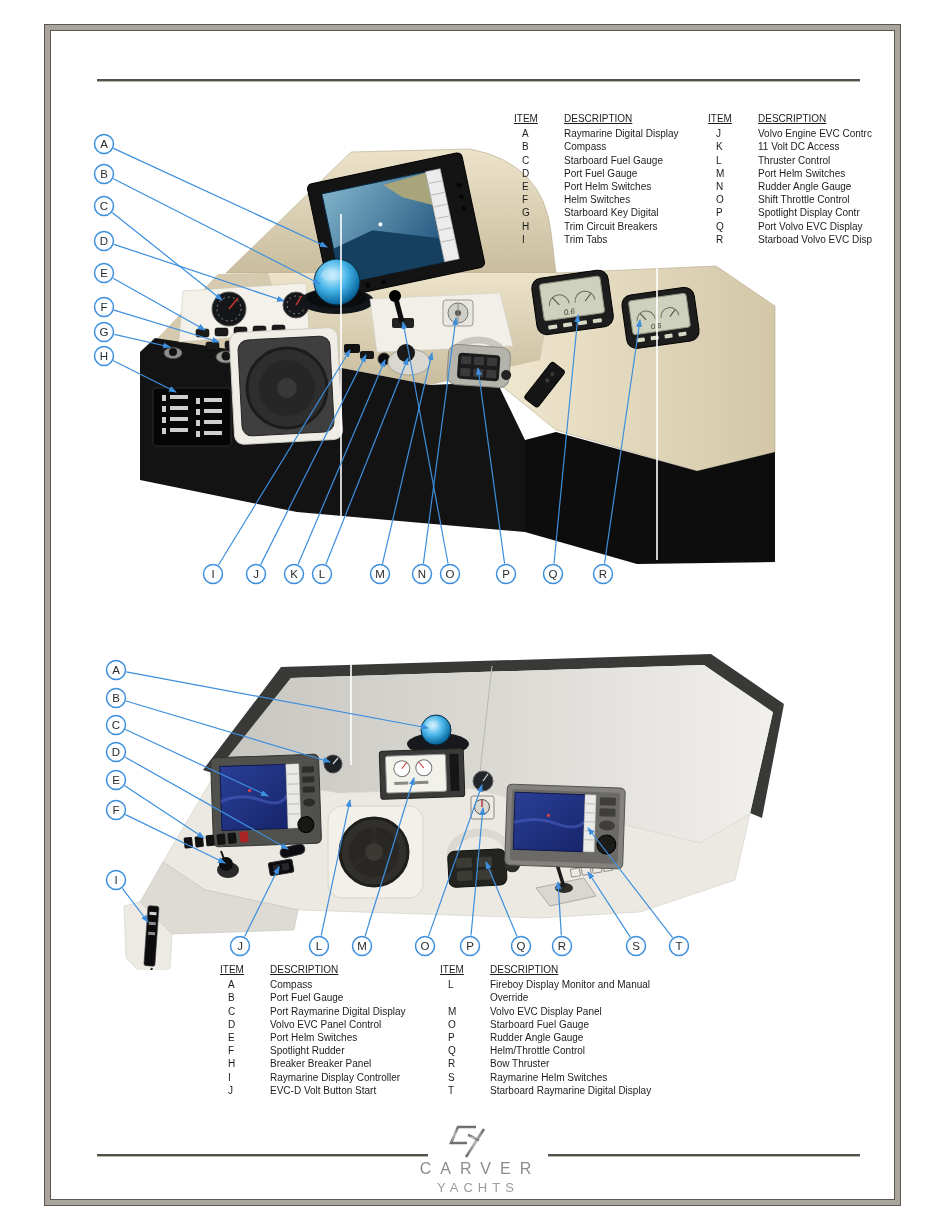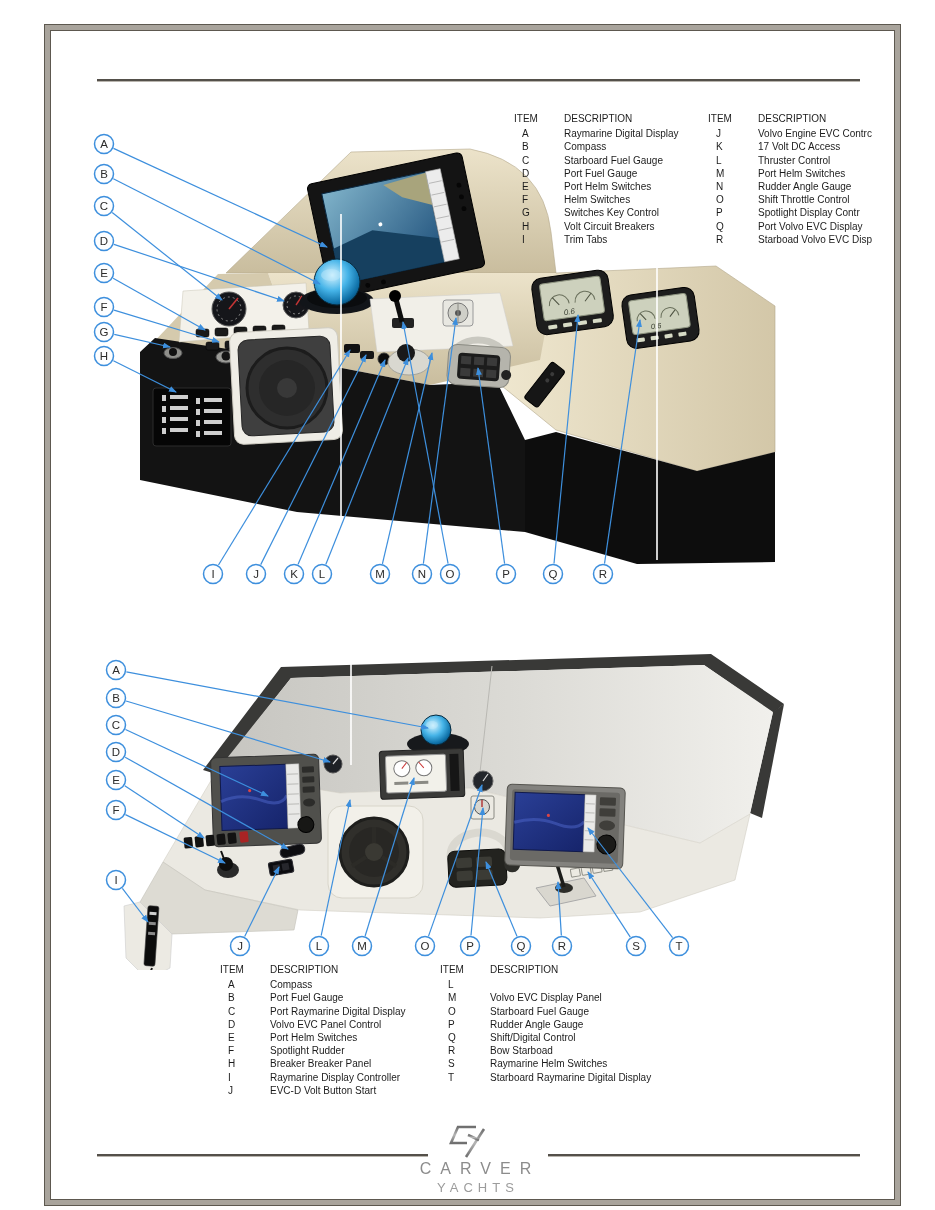--- a/index.html
+++ b/index.html
@@ -7,21 +7,21 @@
         font-family:"Liberation Sans",sans-serif;}
   #frame{position:absolute;left:45px;top:25px;width:845px;height:1170px;
          border:5px solid #a9a49c;box-shadow:0 0 0 1px #5d584f, inset 0 0 0 1px #5d584f;
          pointer-events:none;}
   .rule{position:absolute;height:2px;background:#54504a;box-shadow:0 1px 0 #b9b5ae;}
   #top-rule{left:97px;top:79px;width:763px;}
   #foot-rule-l{left:97px;top:1154px;width:331px;}
   #foot-rule-r{left:548px;top:1154px;width:312px;}
   .legend{position:absolute;font-size:10px;line-height:13.2px;color:#1c1c1c;z-index:5;}
   .leg-head{display:grid;grid-template-columns:50px 1fr;margin-bottom:2px;font-weight:400;}
-  .leg-head span{}
+  .leg-head span{text-decoration:underline;}
   .leg-row{display:grid;grid-template-columns:50px 1fr;}
   .leg-item{padding-left:8px;}
   #legend-top-left{left:514px;top:112px;width:192px;}
   #legend-top-right{left:708px;top:112px;width:226px;}
   #legend-bottom-left{left:220px;top:963px;width:210px;}
   #legend-bottom-right{left:440px;top:963px;width:235px;}
   svg.diagram{position:absolute;z-index:2;}
   #svg-top{left:45px;top:95px;}
   #svg-bottom{left:45px;top:635px;}
   #brand{position:absolute;left:8px;top:1160px;width:935px;text-align:center;z-index:4;}
@@ -611,43 +611,43 @@
       <div class="leg-row">
         <span class="leg-item">E</span>
         <span class="leg-desc">Port Helm Switches</span>
       </div>
       <div class="leg-row">
         <span class="leg-item">F</span>
         <span class="leg-desc">Helm Switches</span>
       </div>
       <div class="leg-row">
         <span class="leg-item">G</span>
-        <span class="leg-desc">Switches Key Control</span>
+        <span class="leg-desc">Starboard Key Digital</span>
       </div>
       <div class="leg-row">
         <span class="leg-item">H</span>
-        <span class="leg-desc">Volt Circuit Breakers</span>
+        <span class="leg-desc">Trim Circuit Breakers</span>
       </div>
       <div class="leg-row">
         <span class="leg-item">I</span>
         <span class="leg-desc">Trim Tabs</span>
       </div>
     </div>
   <div id="legend-top-right" class="legend">
       <div class="leg-head">
         <span>ITEM</span>
         <span>DESCRIPTION</span>
       </div>
       <div class="leg-row">
         <span class="leg-item">J</span>
         <span class="leg-desc">Volvo Engine EVC Contrc</span>
       </div>
       <div class="leg-row">
         <span class="leg-item">K</span>
-        <span class="leg-desc">17 Volt DC Access</span>
+        <span class="leg-desc">11 Volt DC Access</span>
       </div>
       <div class="leg-row">
         <span class="leg-item">L</span>
         <span class="leg-desc">Thruster Control</span>
       </div>
       <div class="leg-row">
         <span class="leg-item">M</span>
         <span class="leg-desc">Port Helm Switches</span>
       </div>
       <div class="leg-row">
@@ -713,40 +713,41 @@
         <span class="leg-desc">EVC-D Volt Button Start</span>
       </div>
     </div>
   <div id="legend-bottom-right" class="legend">
       <div class="leg-head">
         <span>ITEM</span>
         <span>DESCRIPTION</span>
       </div>
       <div class="leg-row">
         <span class="leg-item">L</span>
+        <span class="leg-desc">Fireboy Display Monitor and Manual Override</span>
       </div>
       <div class="leg-row">
         <span class="leg-item">M</span>
         <span class="leg-desc">Volvo EVC Display Panel</span>
       </div>
       <div class="leg-row">
         <span class="leg-item">O</span>
         <span class="leg-desc">Starboard Fuel Gauge</span>
       </div>
       <div class="leg-row">
         <span class="leg-item">P</span>
         <span class="leg-desc">Rudder Angle Gauge</span>
       </div>
       <div class="leg-row">
         <span class="leg-item">Q</span>
-        <span class="leg-desc">Shift/Digital Control</span>
+        <span class="leg-desc">Helm/Throttle Control</span>
       </div>
       <div class="leg-row">
         <span class="leg-item">R</span>
-        <span class="leg-desc">Bow Starboad</span>
+        <span class="leg-desc">Bow Thruster</span>
       </div>
       <div class="leg-row">
         <span class="leg-item">S</span>
         <span class="leg-desc">Raymarine Helm Switches</span>
       </div>
       <div class="leg-row">
         <span class="leg-item">T</span>
         <span class="leg-desc">Starboard Raymarine Digital Display</span>
       </div>
     </div>

